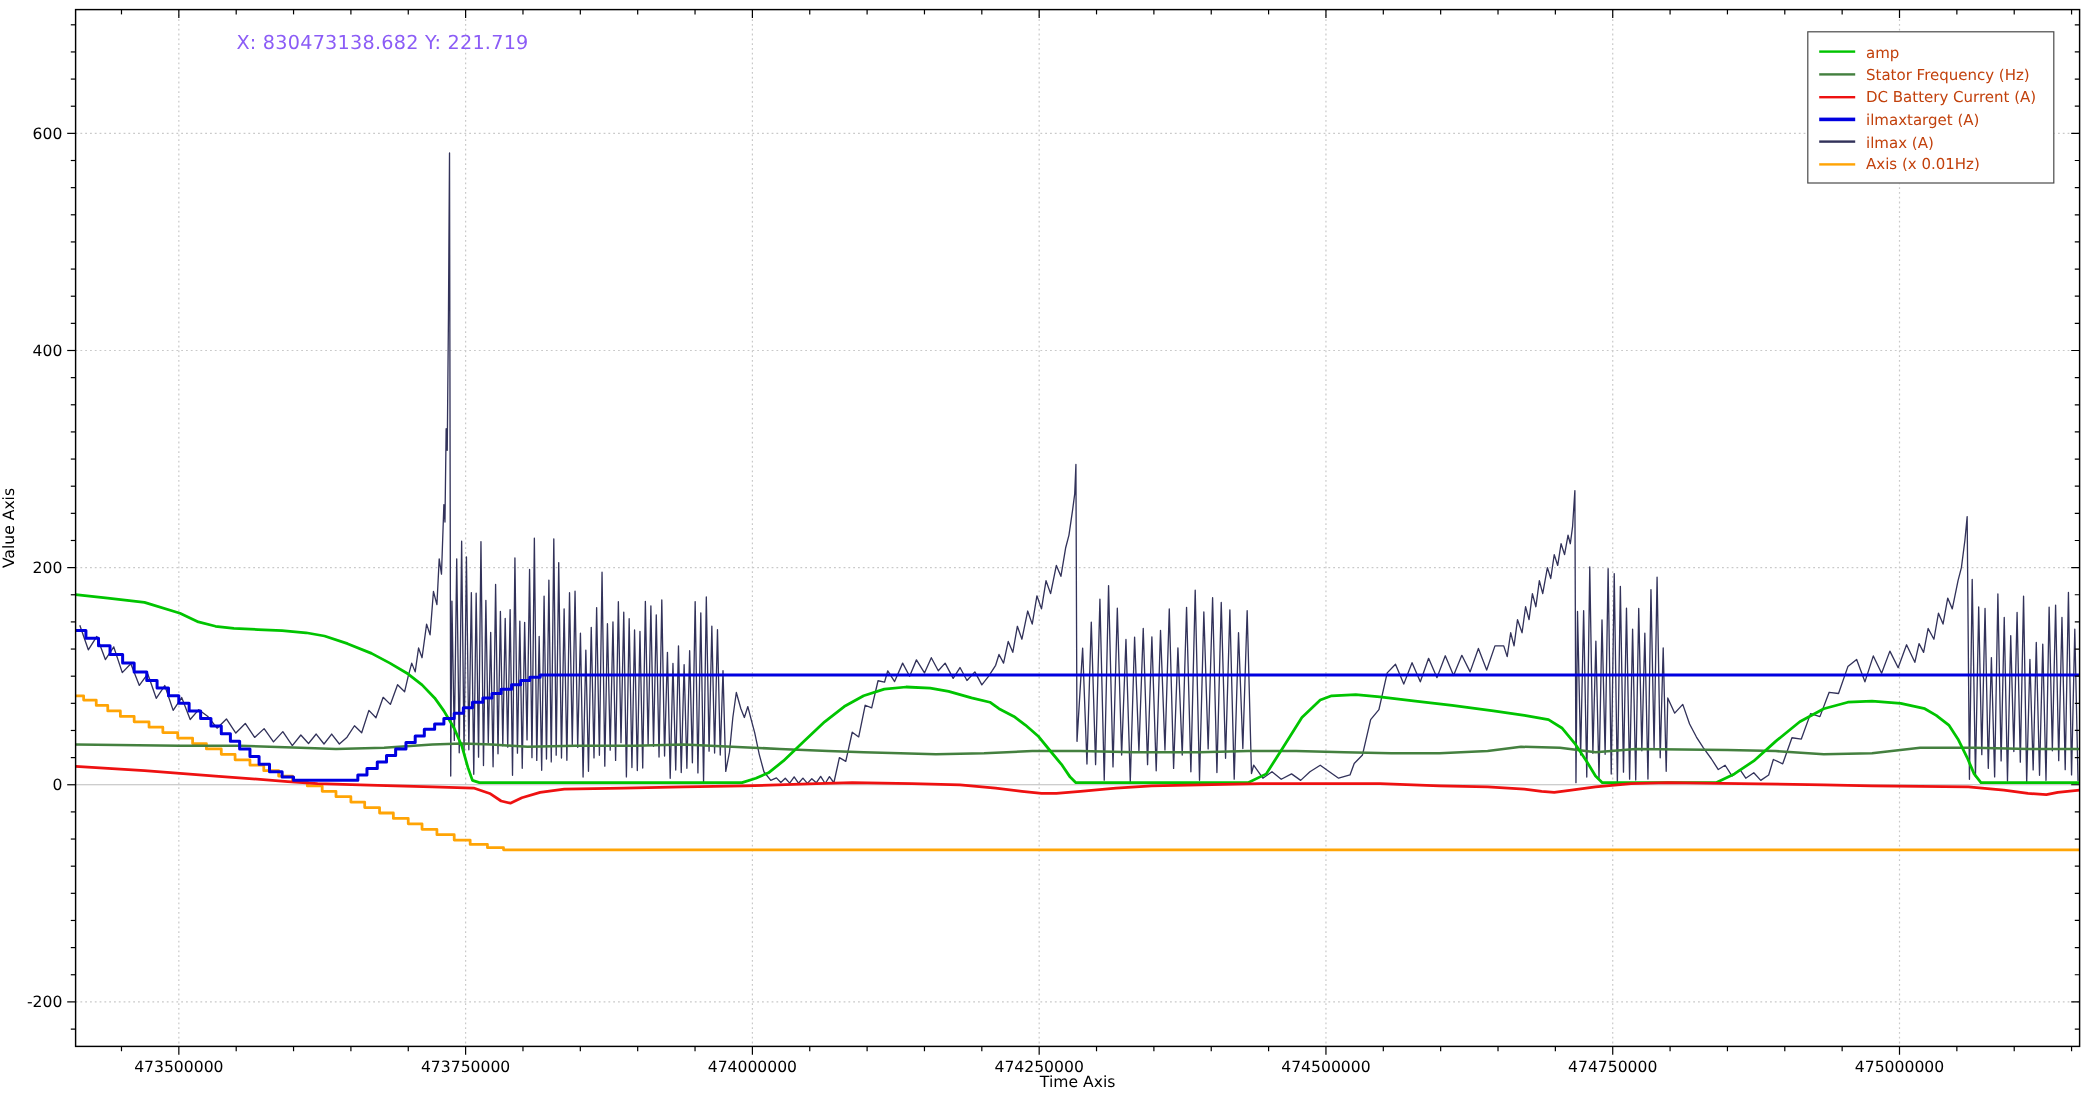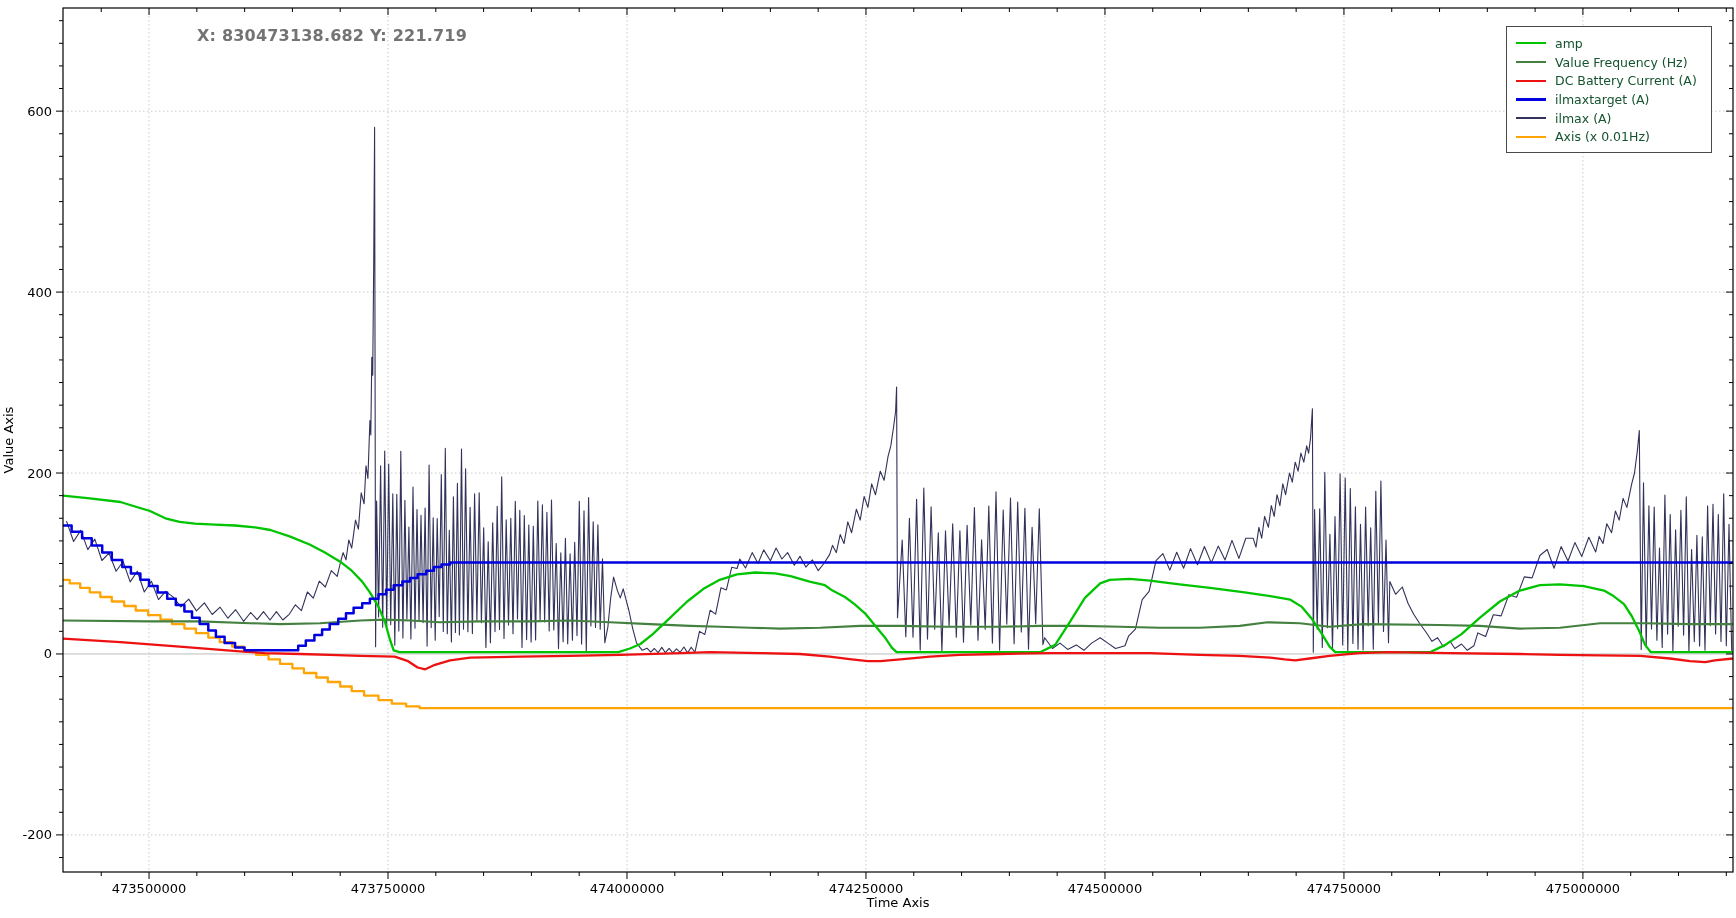--- a/index.html
+++ b/index.html
@@ -1,26 +1,26 @@
 <!DOCTYPE html>
 <html><head>
 <meta charset="utf-8">
 <style>
   html,body{margin:0;padding:0;background:#fff;}
   #app{position:relative;width:1736px;height:918px;background:#fff;overflow:hidden;
        font-family:"DejaVu Sans","Liberation Sans",sans-serif;}
   #chart-svg{position:absolute;left:0;top:0;}
-  .readout{position:absolute;left:197px;top:26px;font-size:16px;font-weight:bold;color:#737373;letter-spacing:0.2px;}
+  .readout{position:absolute;left:197px;top:26px;font-size:16px;font-weight:normal;color:#8b5cf6;letter-spacing:0.2px;}
   .xlab{position:absolute;left:898px;top:895px;transform:translateX(-50%);font-size:13px;color:#000;}
   .ylab{position:absolute;left:8px;top:440px;transform:translate(-50%,-50%) rotate(-90deg);font-size:13px;color:#000;white-space:nowrap;}
   .legend{position:absolute;left:1506px;top:26px;width:206px;background:#fff;border:1px solid #4a4a4a;
           padding:7px 9px 6px 9px;box-sizing:border-box;}
   .lg-row{display:flex;align-items:center;height:18.7px;}
   .lg-line{display:inline-block;width:30px;margin-right:9px;flex:0 0 30px;}
-  .lg-text{font-size:12.5px;color:#14532d;white-space:nowrap;}
+  .lg-text{font-size:12.5px;color:#c2410c;white-space:nowrap;}
 </style>
 </head>
 <body>
 
 <div id="app">
   <svg id="chart-svg" width="1736" height="918">
       <rect x="0" y="0" width="1736" height="918" fill="#ffffff"></rect>
       <line x1="149.03319977103607" y1="8" x2="149.03319977103607" y2="872" stroke="#c9c9c9" stroke-width="1" stroke-dasharray="1.5,2.5"></line>
       <line x1="388.01431024613623" y1="8" x2="388.01431024613623" y2="872" stroke="#c9c9c9" stroke-width="1" stroke-dasharray="1.5,2.5"></line>
       <line x1="626.9954207212364" y1="8" x2="626.9954207212364" y2="872" stroke="#c9c9c9" stroke-width="1" stroke-dasharray="1.5,2.5"></line>
@@ -204,21 +204,21 @@
   <div class="xlab">Time Axis</div>
   <div class="ylab">Value Axis</div>
 
   <div class="legend">
     <div class="lg-row">
       <span class="lg-line" style="background: rgb(0, 196, 0); height: 2.3px;"></span>
       <span class="lg-text">amp</span>
     </div>
     <div class="lg-row">
       <span class="lg-line" style="background: rgb(68, 128, 63); height: 2.1px;"></span>
-      <span class="lg-text">Value Frequency (Hz)</span>
+      <span class="lg-text">Stator Frequency (Hz)</span>
     </div>
     <div class="lg-row">
       <span class="lg-line" style="background: rgb(238, 17, 17); height: 2.3px;"></span>
       <span class="lg-text">DC Battery Current (A)</span>
     </div>
     <div class="lg-row">
       <span class="lg-line" style="background: rgb(0, 0, 224); height: 2.5px;"></span>
       <span class="lg-text">ilmaxtarget (A)</span>
     </div>
     <div class="lg-row">

